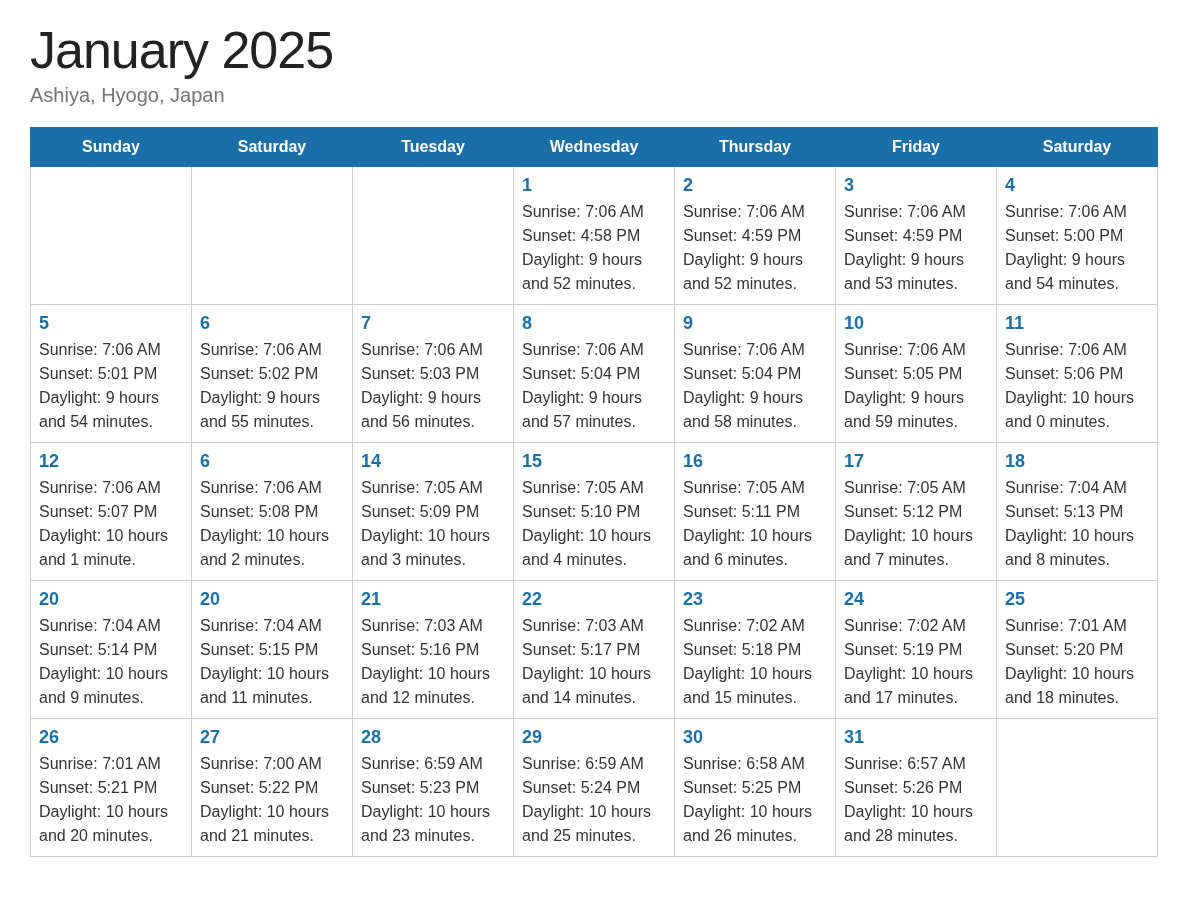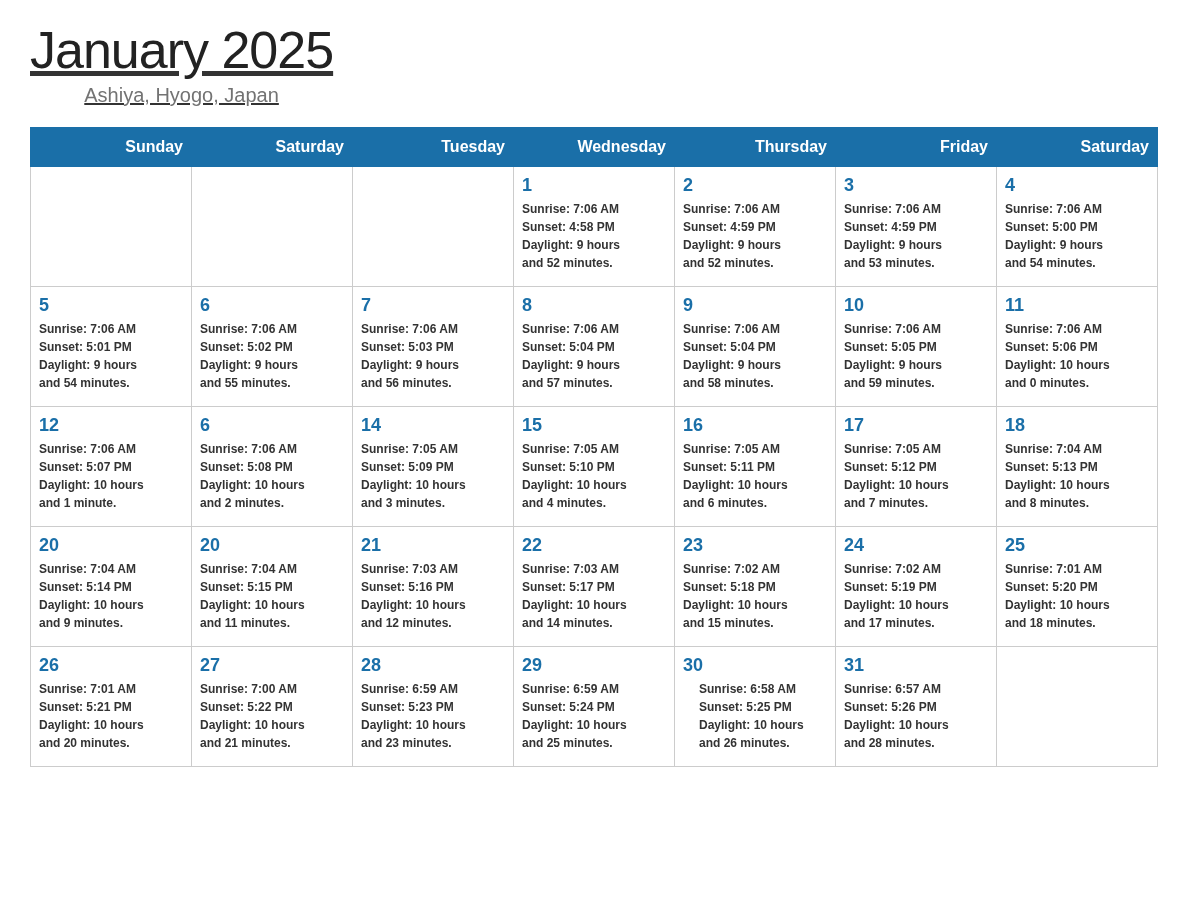--- a/index.html
+++ b/index.html
@@ -41,22 +41,21 @@
       margin-left: 3px;
       margin-top: 4px;
     }
     .logo-bottom {
       font-size: 26px;
       font-weight: bold;
       color: #1a6fa8;
       margin-top: -4px;
     }
     .title-section {
-      text-align: center;
-      text-decoration: underline;
+      text-align: left;
     }
     .main-title {
       font-size: 52px;
       font-weight: normal;
       color: #222;
       letter-spacing: -1px;
     }
     .subtitle {
       font-size: 20px;
       color: #737373;
@@ -66,42 +65,41 @@
       width: 100%;
       border-collapse: collapse;
       border: 1px solid #ccc;
     }
     .calendar thead tr th {
       background-color: #1a6fa8;
       color: #fff;
       font-size: 16px;
       font-weight: bold;
       padding: 10px 8px;
-      text-align: right;
+      text-align: center;
       border: 1px solid #1a6fa8;
     }
     .calendar tbody tr td {
       width: 14.28%;
       vertical-align: top;
       padding: 8px;
       border: 1px solid #ccc;
       min-height: 110px;
       height: 120px;
     }
     .cell-date {
       font-size: 18px;
       font-weight: bold;
       color: #1a6fa8;
       margin-bottom: 4px;
     }
     .cell-info {
-      font-size: 12px;
+      font-size: 16px;
       color: #333;
       line-height: 1.5;
-      font-weight: bold;
     }
     .empty-cell {
       background: #fff;
     }
     .row-separator td {
       border-top: 2px solid #1a6fa8;
     }
   </style>
 </head>
 <body>
@@ -336,21 +334,21 @@
         </td>
         <td>
           <div class="cell-date">29</div>
           <div class="cell-info" style="white-space: pre-line;">Sunrise: 6:59 AM
 Sunset: 5:24 PM
 Daylight: 10 hours
 and 25 minutes.</div>
         </td>
         <td>
           <div class="cell-date">30</div>
-          <div class="cell-info" style="white-space: pre-line; margin-left: 16px;">Sunrise: 6:58 AM
+          <div class="cell-info" style="white-space: pre-line;">Sunrise: 6:58 AM
 Sunset: 5:25 PM
 Daylight: 10 hours
 and 26 minutes.</div>
         </td>
         <td>
           <div class="cell-date">31</div>
           <div class="cell-info" style="white-space: pre-line;">Sunrise: 6:57 AM
 Sunset: 5:26 PM
 Daylight: 10 hours
 and 28 minutes.</div>

